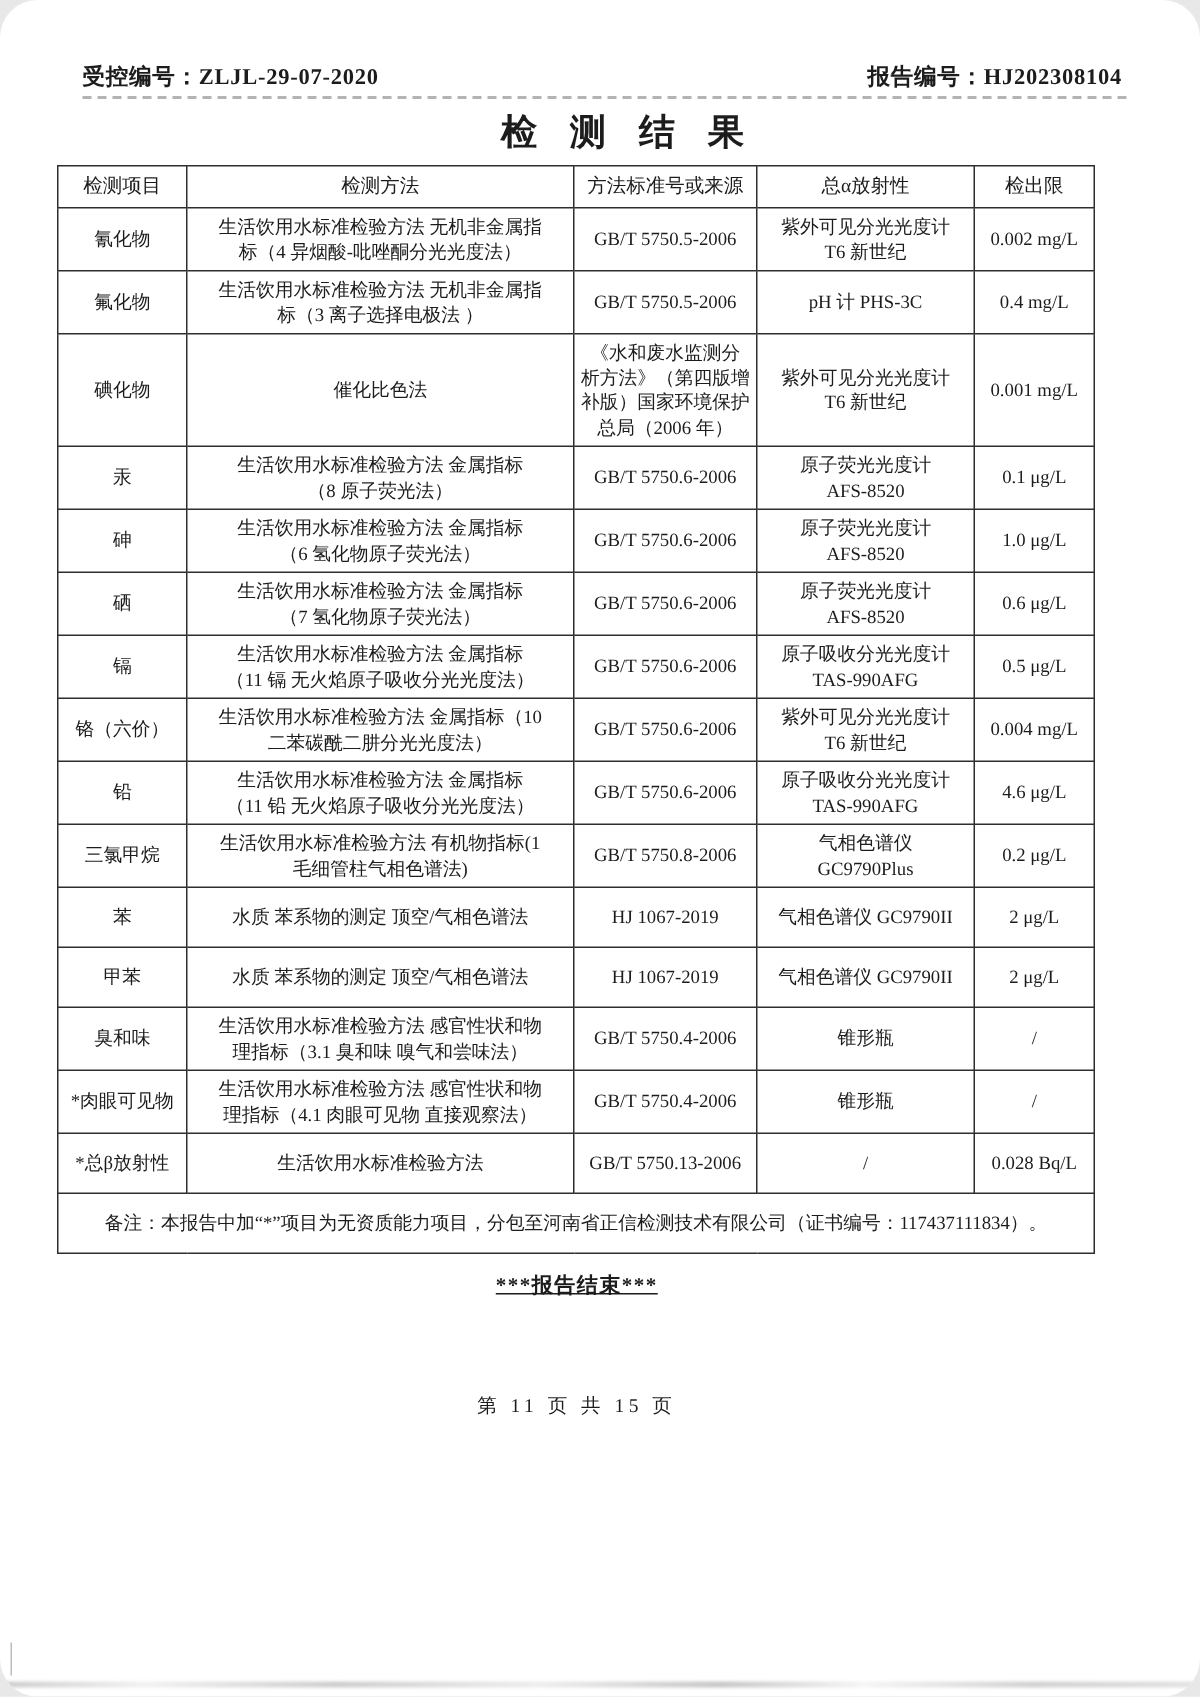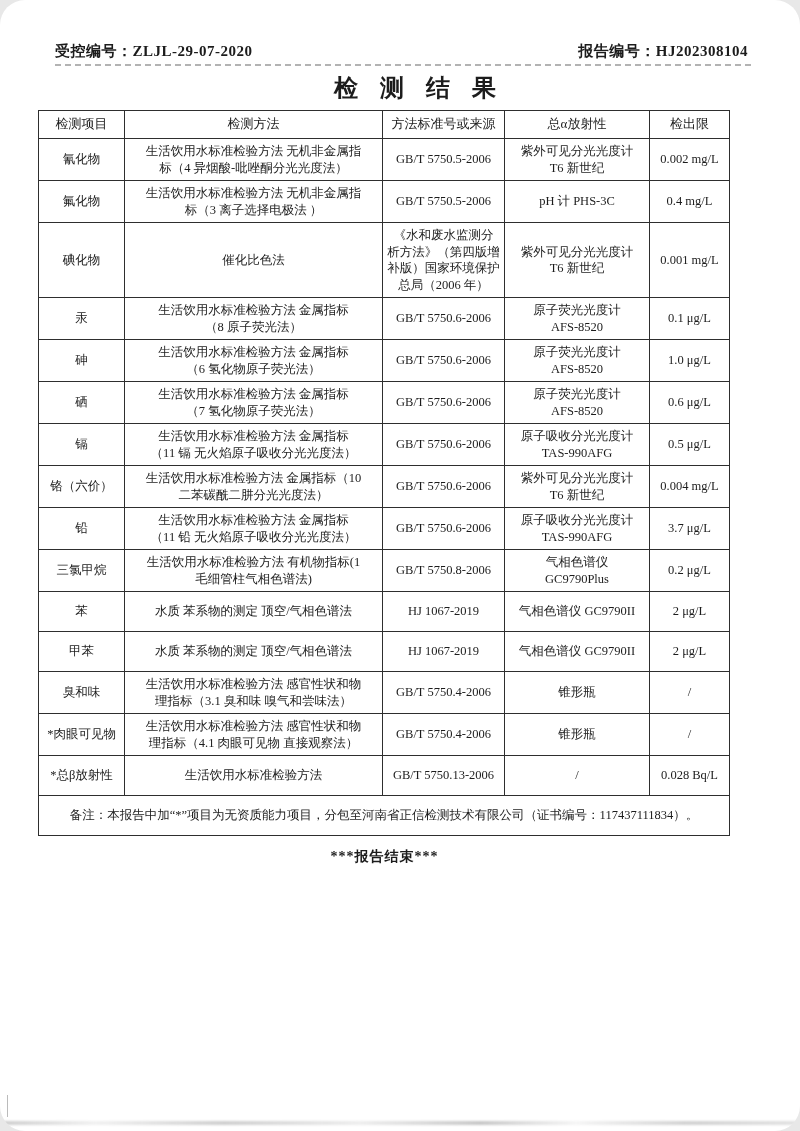--- a/index.html
+++ b/index.html
@@ -35,21 +35,21 @@
     font-weight:normal;
   }
   table.results th { height:28px; font-size:13px; }
   table.results td { height:40px; }
   td.note-cell {
     text-align:left; font-size:13px; padding:6px 4px; height:28px;
     white-space:normal;
   }
   .end-mark {
     text-align:center; font-size:14px; font-weight:bold;
-    margin-top:12px; letter-spacing:1px;
+    margin-top:12px; letter-spacing:1px;text-decoration:underline;
   }
   .page-num {
     text-align:center; font-size:13px; letter-spacing:3px;
     margin-top:62px;
   }
   .scan-band {
     position:absolute; left:0; bottom:6px; width:100%; height:4px;
     background:linear-gradient(90deg,
       rgba(90,90,90,.30) 0%, rgba(120,120,120,.10) 12%,
       rgba(80,80,80,.28) 28%, rgba(110,110,110,.12) 45%,
@@ -172,21 +172,21 @@
 T6 新世纪</td>
             <td>0.004 mg/L</td>
           </tr>
           <tr>
             <td>铅</td>
             <td>生活饮用水标准检验方法  金属指标
 （11  铅  无火焰原子吸收分光光度法）</td>
             <td>GB/T 5750.6-2006</td>
             <td>原子吸收分光光度计
 TAS-990AFG</td>
-            <td>3.7 μg/L</td>
+            <td>4.6 μg/L</td>
           </tr>
           <tr>
             <td>三氯甲烷</td>
             <td>生活饮用水标准检验方法  有机物指标(1
 毛细管柱气相色谱法)</td>
             <td>GB/T 5750.8-2006</td>
             <td>气相色谱仪
 GC9790Plus</td>
             <td>0.2 μg/L</td>
           </tr>
@@ -229,18 +229,19 @@
           </tr>
         </tbody>
       <tfoot>
         <tr>
           <td class="note-cell" colspan="5">备注：本报告中加“*”项目为无资质能力项目，分包至河南省正信检测技术有限公司（证书编号：117437111834）。</td>
         </tr>
       </tfoot>
     </table>
 
     <div class="end-mark">***报告结束***</div>
+    <div class="page-num">第 11 页 共 15 页</div>
   </div>
 
   <div class="scan-tick"></div>
   <div class="scan-band"></div>
 
 </div>
 
 </body></html>

